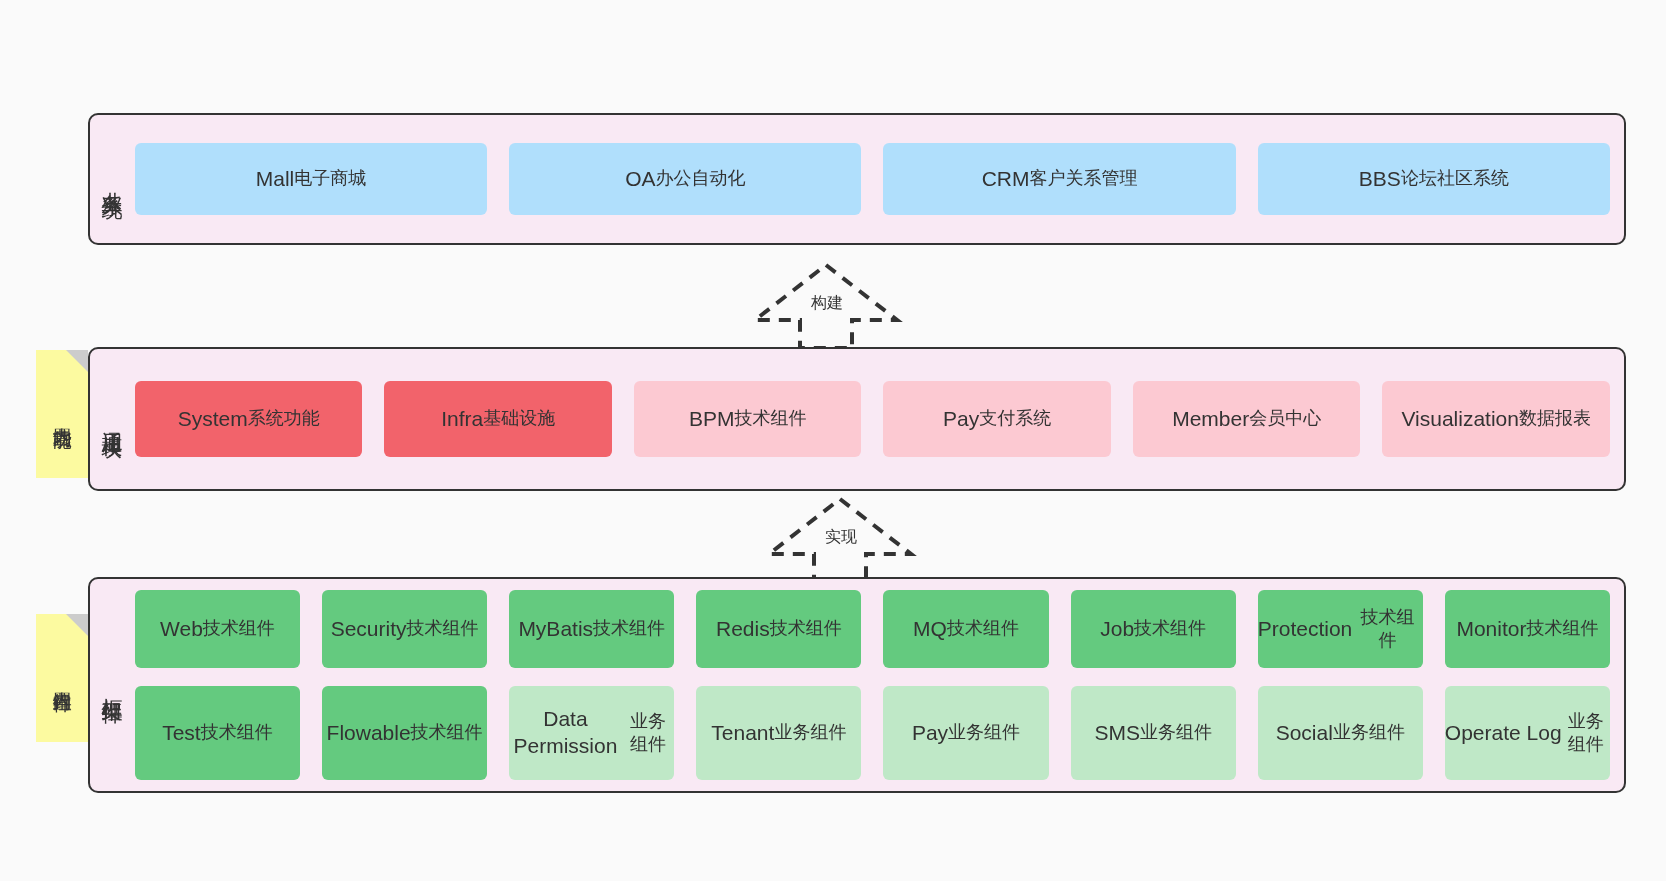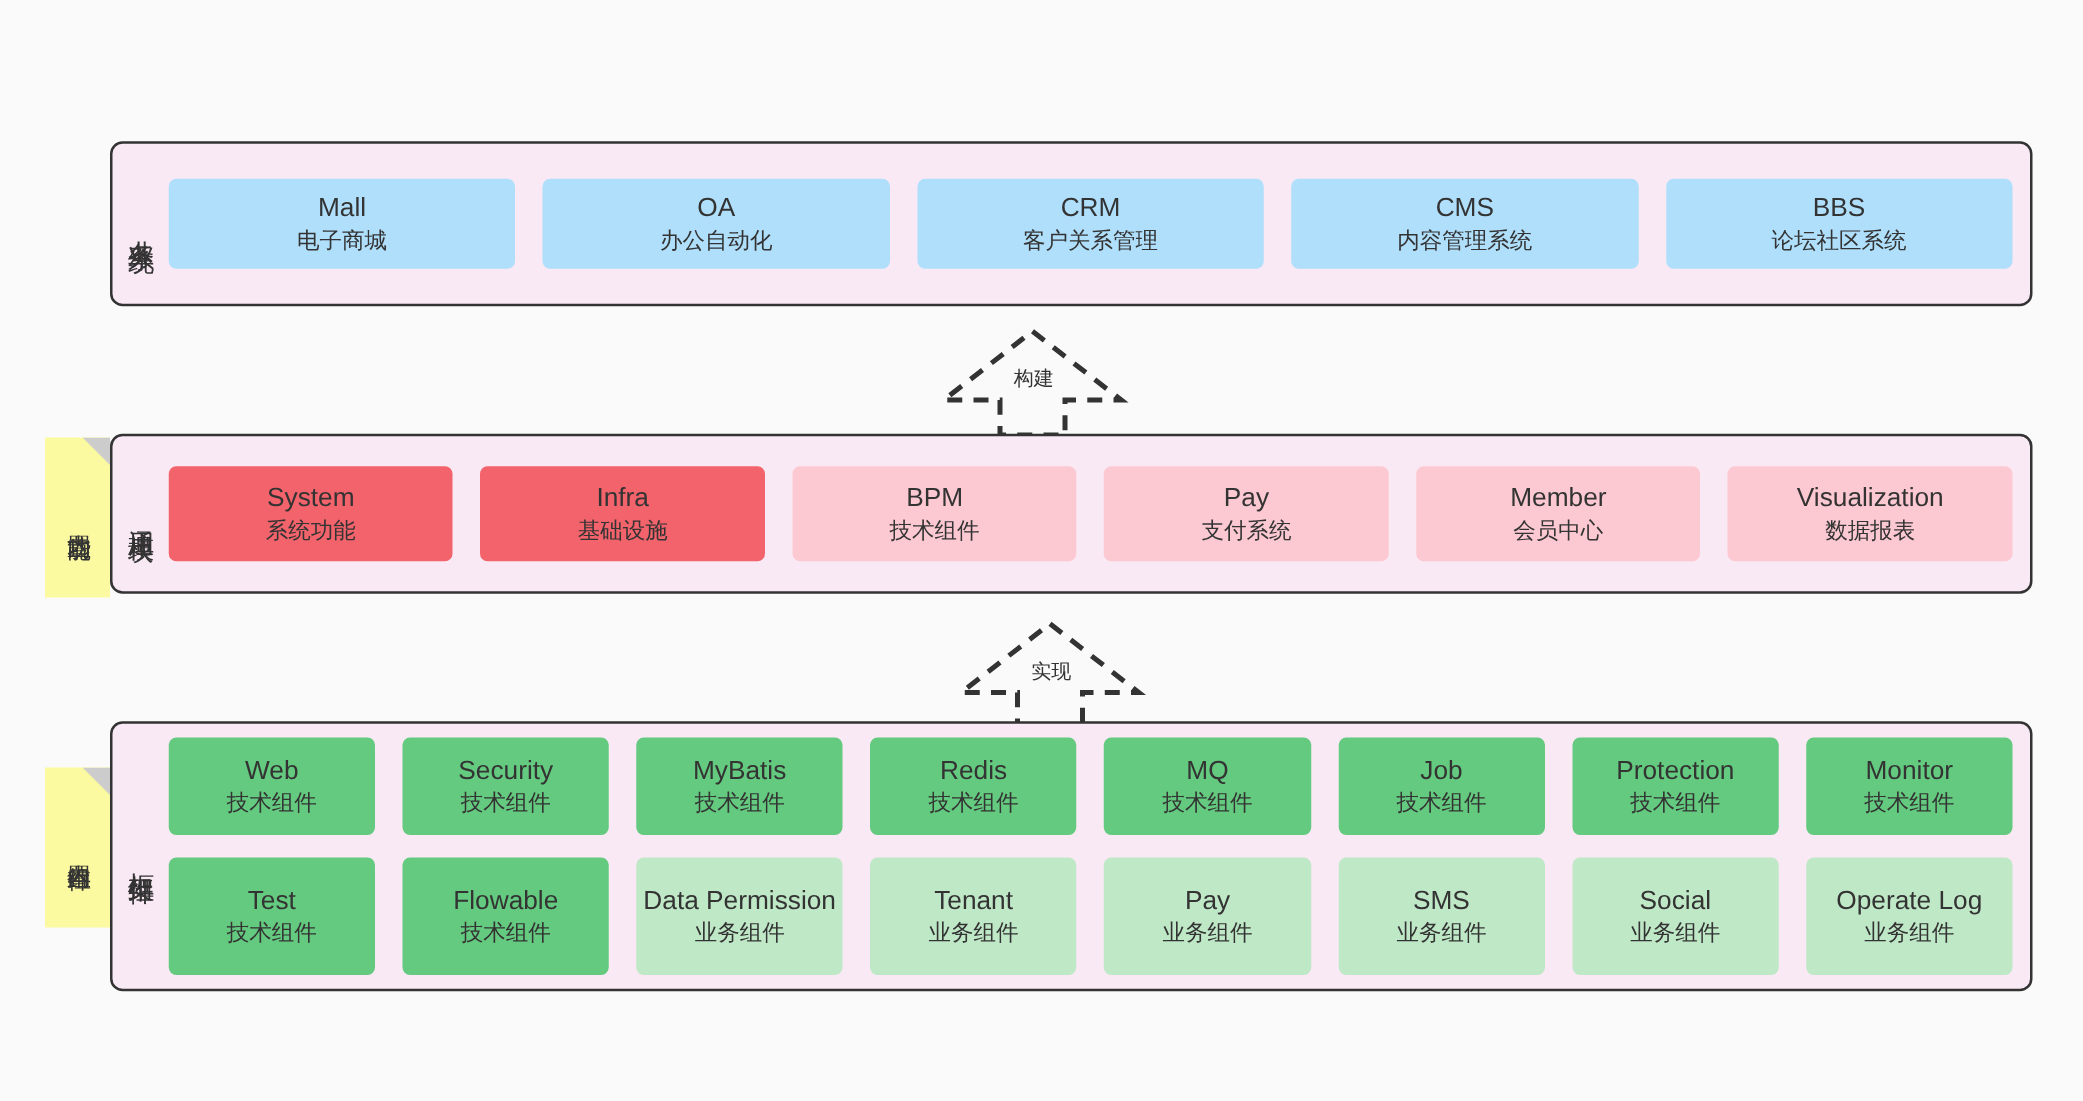--- a/index.html
+++ b/index.html
@@ -67,21 +67,21 @@
     flex-direction: row;
     gap: 22px;
     align-items: stretch;
   }
 
   
   .node {
     flex: 1 1 0;
     border-radius: 6px;
     display: flex;
-    flex-direction: column;
+    flex-direction: row;
     align-items: center;
     justify-content: center;
     text-align: center;
     line-height: 1.28;
     box-sizing: border-box;
     padding: 6px 0;
     user-select: none;
   }
   .node .n-title {
     font-size: 21px;
@@ -162,42 +162,38 @@
         </div>
         <div class="node c-blue">
           <span class="n-title">OA</span>
           <span class="n-sub">办公自动化</span>
         </div>
         <div class="node c-blue">
           <span class="n-title">CRM</span>
           <span class="n-sub">客户关系管理</span>
         </div>
         <div class="node c-blue">
-          <span class="n-title">CMS</span>
-          <span class="n-sub">内容管理系统</span>
-        </div>
-        <div class="node c-blue">
           <span class="n-title">BBS</span>
           <span class="n-sub">论坛社区系统</span>
         </div>
       </div>
     </div>
   </div>
 
   <svg class="arrow" style="left:752px; top:258px; width:160px; height:92px;" viewBox="0 0 160 92" xmlns="http://www.w3.org/2000/svg">
     <path d="M 74 7 L 145 62 L 100 62 L 100 90 L 48 90 L 48 62 L 3 62 Z" fill="none" stroke="#333333" stroke-width="4" stroke-dasharray="12 9" stroke-linejoin="miter"></path>
   </svg>
   <div class="arrow-label" style="left:811px; top:293px;">构建</div>
 
   <div class="note" style="left:36px; top:350px; width:52px; height:128px;">
     <div class="fold"></div>
     <div class="note-text">内置功能</div>
   </div>
 
-  <div class="layer" id="layer-common-module" style="left:88px; top:347px; width:1538px; height:128px;align-items:center;">
+  <div class="layer" id="layer-common-module" style="left:88px; top:347px; width:1538px; height:144px;align-items:center;">
     <div class="layer-title">通用模块</div>
     <div class="layer-body">
       <div class="row" style="height:76px;">
         <div class="node c-red">
           <span class="n-title">System</span>
           <span class="n-sub">系统功能</span>
         </div>
         <div class="node c-red">
           <span class="n-title">Infra</span>
           <span class="n-sub">基础设施</span>

